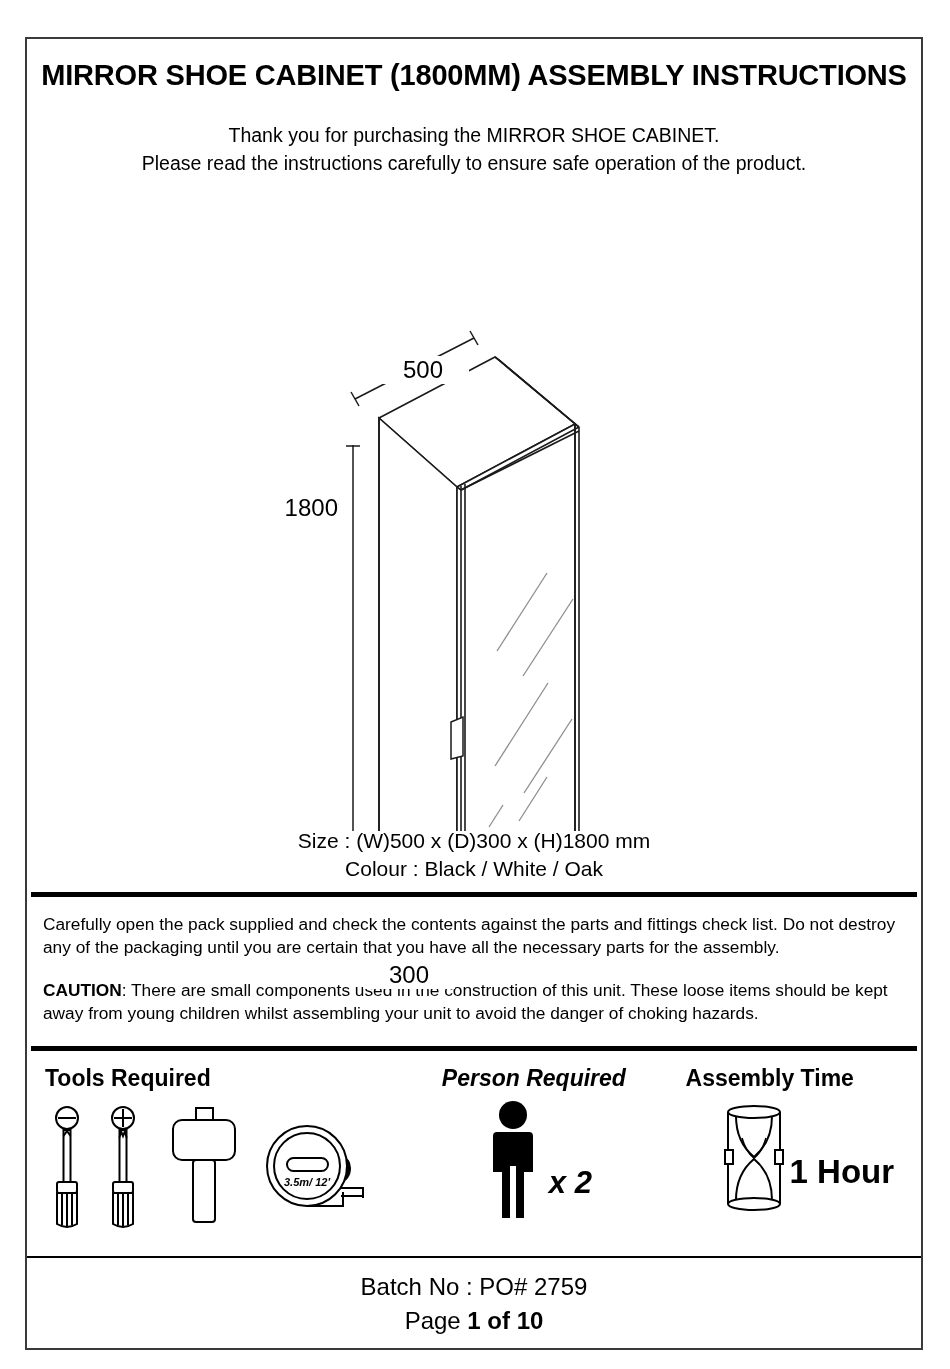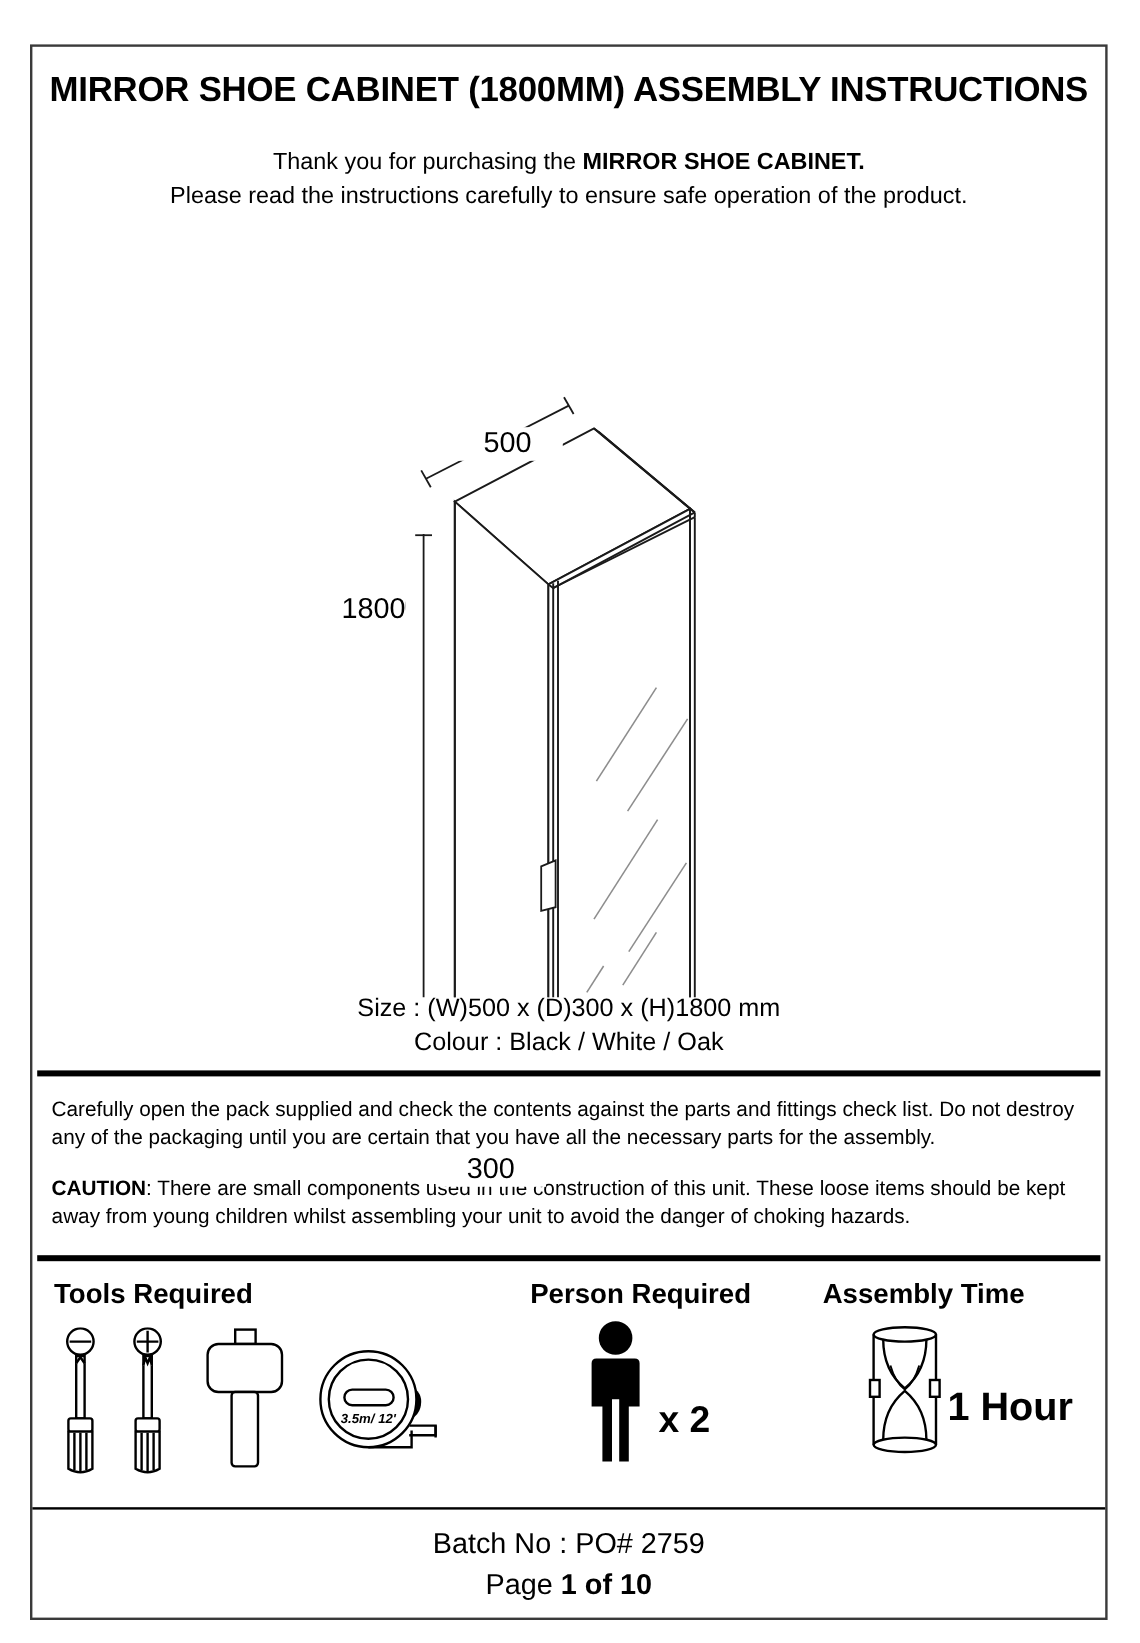--- a/index.html
+++ b/index.html
@@ -45,21 +45,21 @@
 
   
   .intro {
     text-align: center;
     margin-top: 26px;
     line-height: 1.42;
   }
   .intro-line {
     font-size: 19.5px;
   }
-  .intro-line b { font-weight: bold; text-align: right; }
+  .intro-line b { font-weight: normal; text-align: right; }
 
   
   .diagram-wrap {
     position: relative;
     height: 650px;
     margin-top: 4px;
   }
   .diagram-svg {
     position: absolute;
     left: 0;
@@ -100,21 +100,21 @@
   
   .req-row {
     display: flex;
     flex: 1 1 auto;
     padding: 14px 0 0 0;
   }
   .req-col {
     position: relative;
   }
   .col-tools  { width: 352px; padding-left: 18px; }
-  .col-person { width: 290px; }
+  .col-person { width: 290px; font-style: italic; }
   .col-time   { width: 236px; }
 
   .req-head {
     font-size: 23px;
     font-weight: bold;
     line-height: 1.18;
   }
   .col-person .req-head { text-align: center; padding-right: 14px; }
   .col-time  .req-head  { text-align: left; }
 

